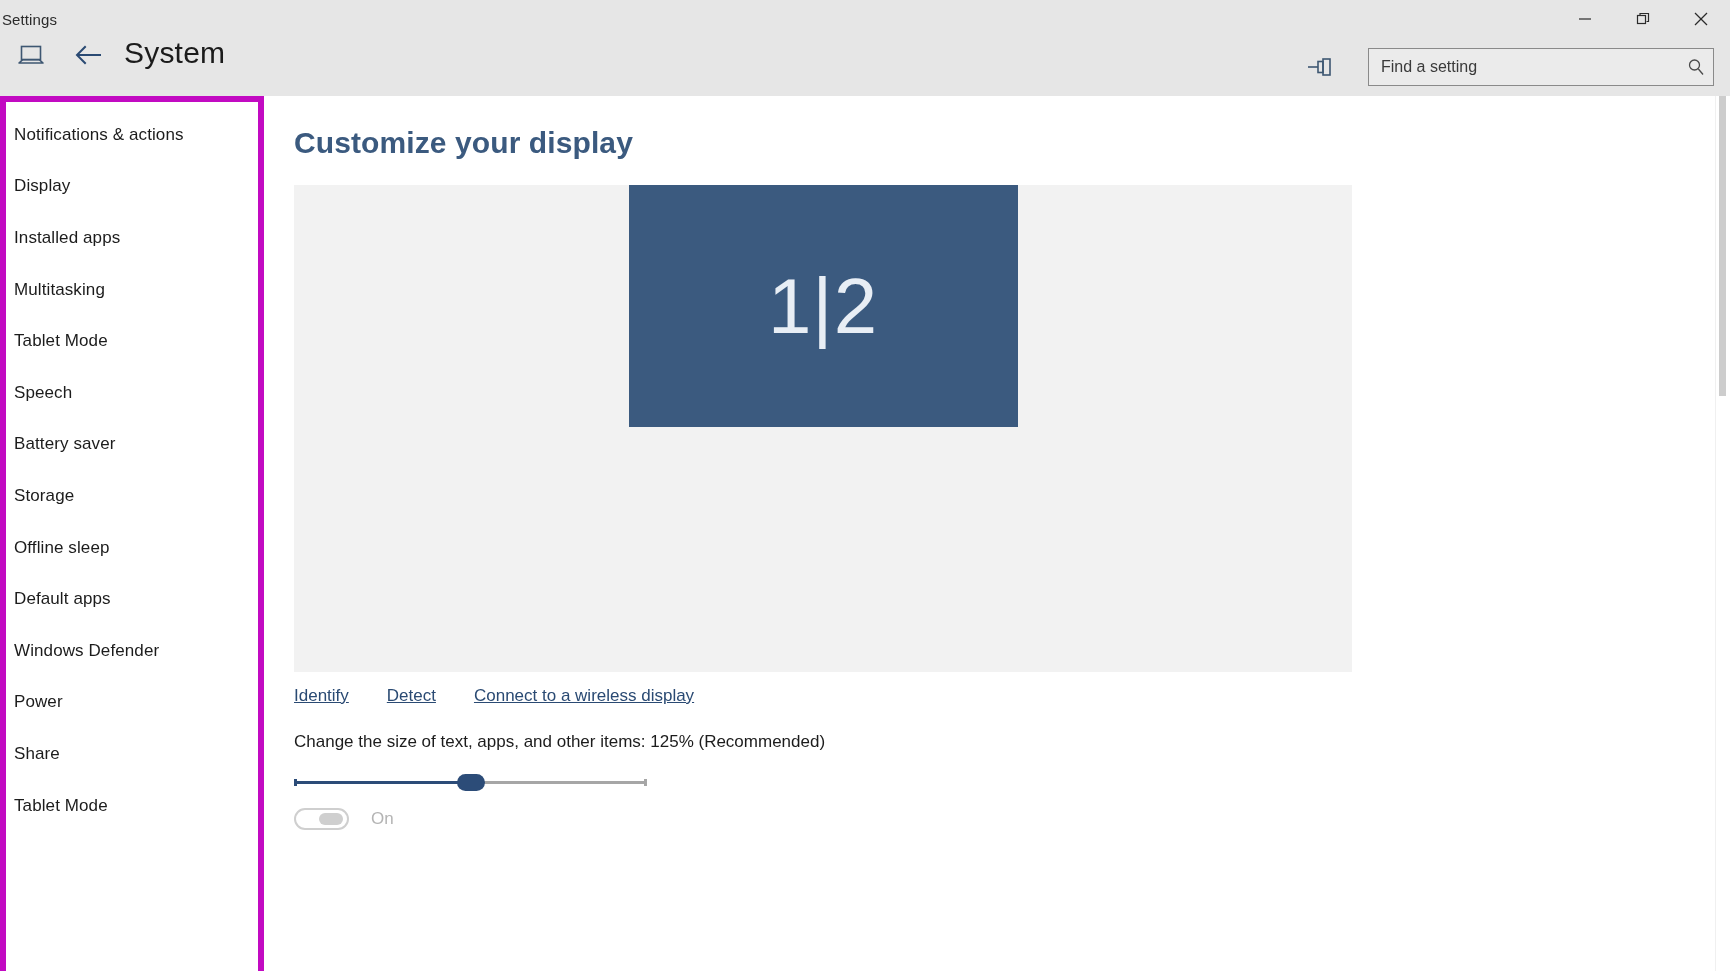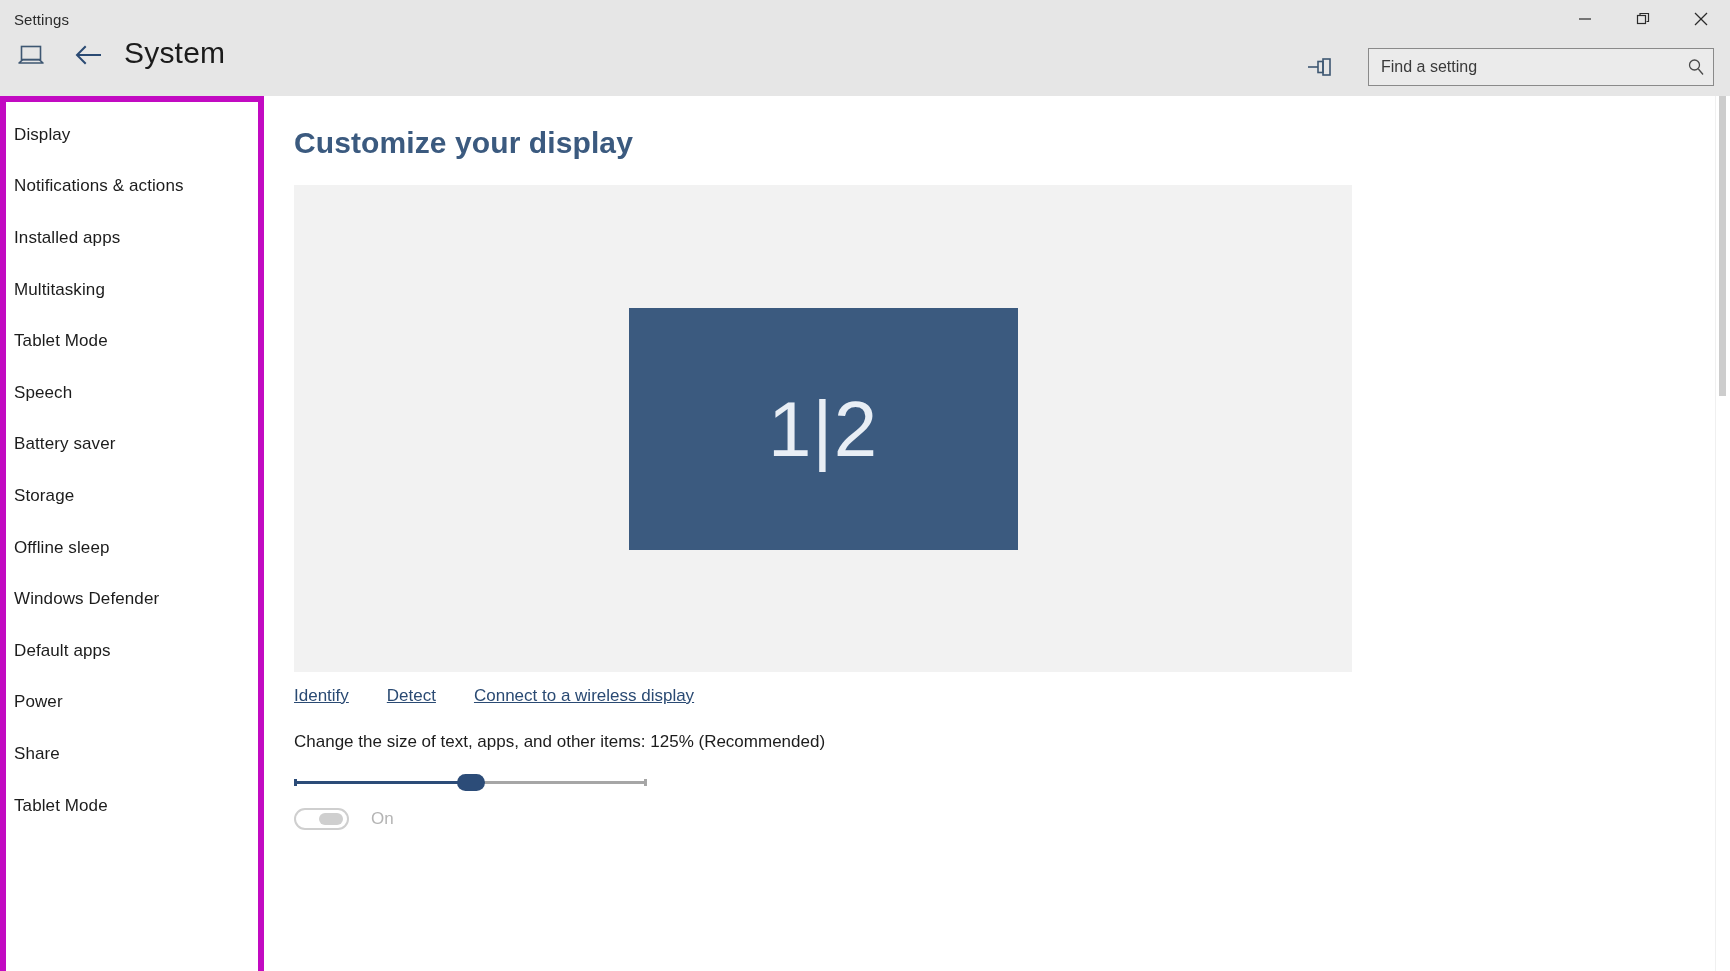--- a/index.html
+++ b/index.html
@@ -19,21 +19,21 @@
   .titlebar {
     height: 38px;
     background: #e6e6e6;
     display: flex;
     align-items: center;
     position: relative;
   }
   .titlebar-text {
     font-size: 15px;
     color: #2b2b2b;
-    margin-left: 14px;
+    margin-left: 2px;
     letter-spacing: 0.1px;
   }
   .window-controls {
     position: absolute;
     right: 0;
     top: 0;
     height: 38px;
     display: flex;
   }
   .wc-btn {
@@ -190,21 +190,21 @@
     font-weight: 700;
     margin: 30px 0 0 0;
     letter-spacing: 0.1px;
   }
   .monitor-stage {
     margin-top: 25px;
     width: 1058px;
     height: 487px;
     background: #f2f2f2;
     display: flex;
-    align-items: center;
+    align-items: flex-start;
     justify-content: center;
   }
   .monitor {
     width: 389px;
     height: 242px;
     background: #3b5a7f;
     display: flex;
     align-items: center;
     justify-content: center;
   }
@@ -408,26 +408,26 @@
       </span>
     </div>
   </div>
 </div>
 
 <div class="body-area">
 
   <div class="sidebar-wrap">
     <nav class="sidebar">
       <div class="nav-item">
+        <span class="nav-item-label">Notifications &amp; actions</span>
+      </div>
+      <div class="nav-item">
         <span class="nav-item-label">Display</span>
       </div>
       <div class="nav-item">
-        <span class="nav-item-label">Notifications &amp; actions</span>
-      </div>
-      <div class="nav-item">
         <span class="nav-item-label">Installed apps</span>
       </div>
       <div class="nav-item">
         <span class="nav-item-label">Multitasking</span>
       </div>
       <div class="nav-item">
         <span class="nav-item-label">Tablet Mode</span>
       </div>
       <div class="nav-item">
         <span class="nav-item-label">Speech</span>
@@ -435,24 +435,24 @@
       <div class="nav-item">
         <span class="nav-item-label">Battery saver</span>
       </div>
       <div class="nav-item">
         <span class="nav-item-label">Storage</span>
       </div>
       <div class="nav-item">
         <span class="nav-item-label">Offline sleep</span>
       </div>
       <div class="nav-item">
+        <span class="nav-item-label">Default apps</span>
+      </div>
+      <div class="nav-item">
         <span class="nav-item-label">Windows Defender</span>
-      </div>
-      <div class="nav-item">
-        <span class="nav-item-label">Default apps</span>
       </div>
       <div class="nav-item">
         <span class="nav-item-label">Power</span>
       </div>
       <div class="nav-item">
         <span class="nav-item-label">Share</span>
       </div>
       <div class="nav-item">
         <span class="nav-item-label">Tablet Mode</span>
       </div>

